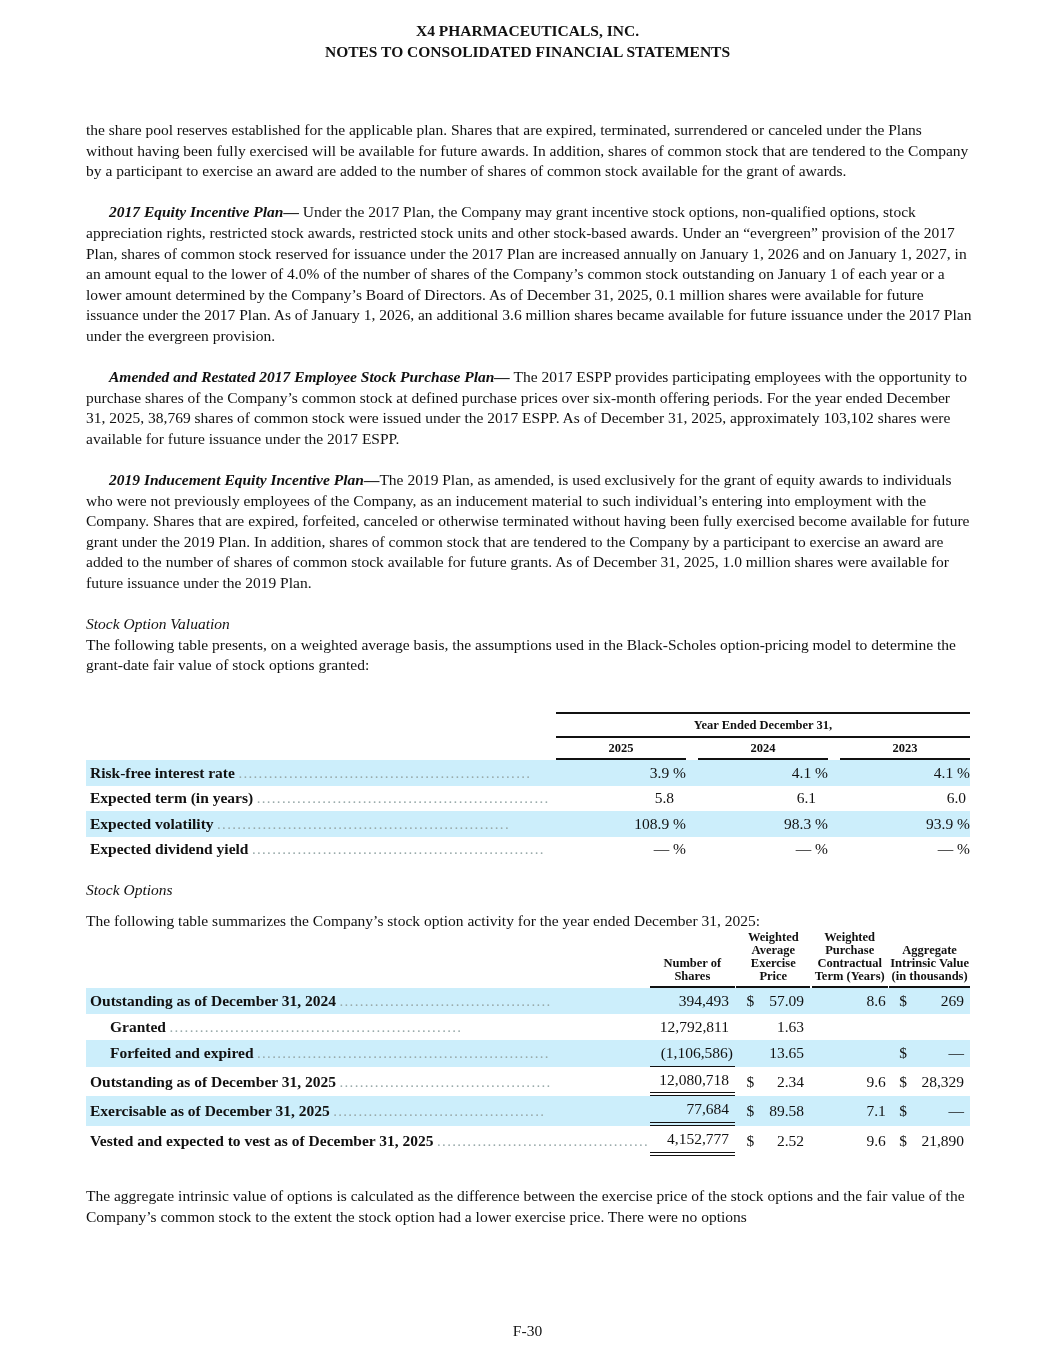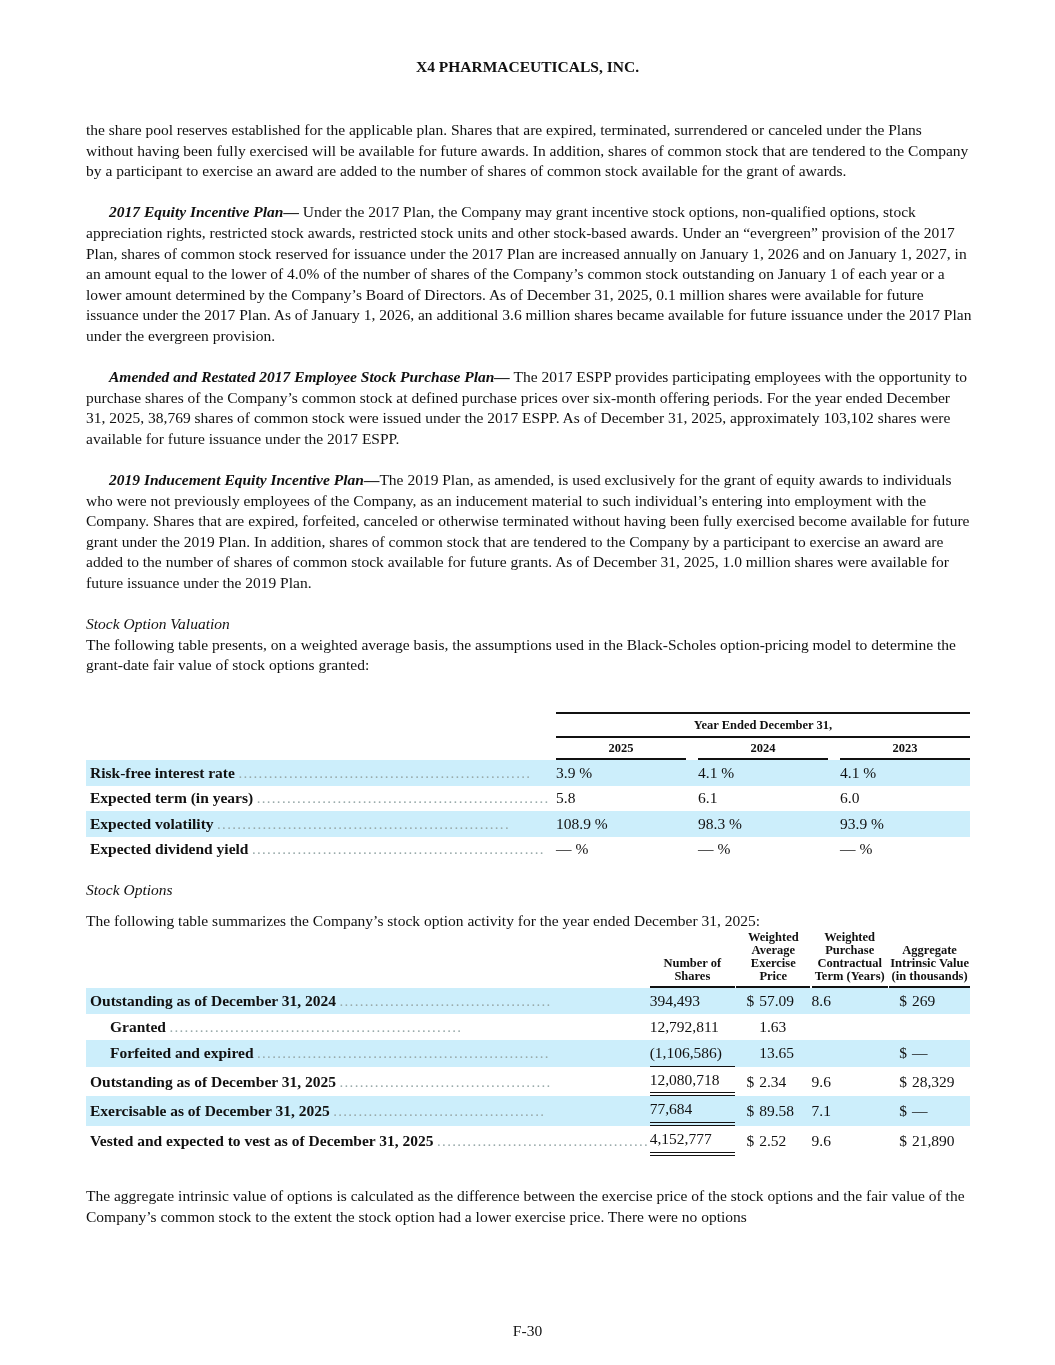--- a/index.html
+++ b/index.html
@@ -1,32 +1,32 @@
 <!DOCTYPE html>
 <html><head>
 <meta charset="utf-8">
 <style>
   html, body { margin: 0; padding: 0; background: #ffffff; }
   body {
     width: 1055px; height: 1365px; position: relative; overflow: hidden;
     font-family: "Liberation Serif", "DejaVu Serif", serif;
     color: #111; font-size: 15.5px;
   }
-  .page-header { position: absolute; top: 20px; left: 0; width: 1055px; text-align: center; font-weight: bold; font-size: 15.5px; line-height: 21px; margin-top: 36px; }
+  .page-header { position: absolute; top: 20px; left: 0; width: 1055px; text-align: center; font-weight: bold; font-size: 15.5px; line-height: 21px; }
   .content { position: absolute; left: 86px; top: 120px; width: 886px; }
   p { margin: 0; line-height: 20.6px; }
   .para { margin-bottom: 20.6px; }
   .bi { font-weight: bold; font-style: italic; margin-left: 23px; }
   .it { font-style: italic; }
 
   table { border-collapse: separate; border-spacing: 0; width: 884px; font-size: 15.5px; }
   td, th { padding: 0; }
   .lbl { position: relative; overflow: hidden; white-space: nowrap; padding-left: 4px; font-weight: bold; }
   .lbl .dots { color: #9aa; font-size: 11px; letter-spacing: 2.3px; margin-left: 4px; }
-  .num { white-space: nowrap; }
+  .num { text-align: right; white-space: nowrap; }
   .shaded td { background: #cceefb; }
   .hdr { font-weight: bold; font-size: 12.5px; text-align: center; line-height: 13px; }
   .rule { border-bottom: 2px solid #111; }
   .gap { width: 12px; }
 
   
   #assump { margin-top: 36px; }
   #assump tr.row td { height: 25.5px; }
   #assump .yr { padding: 4px 0 3px; }
 
@@ -35,20 +35,21 @@
   .ul1 { border-bottom: 1.5px solid #111; }
   .ul2 { border-bottom: 4px double #111; }
   .dollar { padding-left: 10px; text-align: left; width: 28px; }
   .page-num { position: absolute; top: 1322px; left: 0; width: 1055px; text-align: center; font-size: 15.5px; }
 </style>
 </head>
 <body>
 
 <div class="page-header">
   <div>X4 PHARMACEUTICALS, INC.</div>
+  <div>NOTES TO CONSOLIDATED FINANCIAL STATEMENTS</div>
 </div>
 
 <div class="content">
   <p class="para">the share pool reserves established for the applicable plan. Shares that are expired, terminated, surrendered or canceled under the Plans without having been fully exercised will be available for future awards. In addition, shares of common stock that are tendered to the Company by a participant to exercise an award are added to the number of shares of common stock available for the grant of awards.</p>
 
   <p class="para"><span class="bi">2017 Equity Incentive Plan—</span><span> Under the 2017 Plan, the Company may grant incentive stock options, non-qualified options, stock appreciation rights, restricted stock awards, restricted stock units and other stock-based awards. Under an “evergreen” provision of the 2017 Plan, shares of common stock reserved for issuance under the 2017 Plan are increased annually on January 1, 2026 and on January 1, 2027, in an amount equal to the lower of 4.0% of the number of shares of the Company’s common stock outstanding on January 1 of each year or a lower amount determined by the Company’s Board of Directors. As of December 31, 2025, 0.1 million shares were available for future issuance under the 2017 Plan. As of January 1, 2026, an additional 3.6 million shares became available for future issuance under the 2017 Plan under the evergreen provision.</span></p>
 
   <p class="para"><span class="bi">Amended and Restated 2017 Employee Stock Purchase Plan—</span><span> The 2017 ESPP provides participating employees with the opportunity to purchase shares of the Company’s common stock at defined purchase prices over six-month offering periods. For the year ended December 31, 2025, 38,769 shares of common stock were issued under the 2017 ESPP. As of December 31, 2025, approximately 103,102 shares were available for future issuance under the 2017 ESPP.</span></p>
 
   <p class="para"><span class="bi">2019 Inducement Equity Incentive Plan—</span><span>The 2019 Plan, as amended, is used exclusively for the grant of equity awards to individuals who were not previously employees of the Company, as an inducement material to such individual’s entering into employment with the Company. Shares that are expired, forfeited, canceled or otherwise terminated without having been fully exercised become available for future grant under the 2019 Plan. In addition, shares of common stock that are tendered to the Company by a participant to exercise an award are added to the number of shares of common stock available for future grants. As of December 31, 2025, 1.0 million shares were available for future issuance under the 2019 Plan.</span></p>

